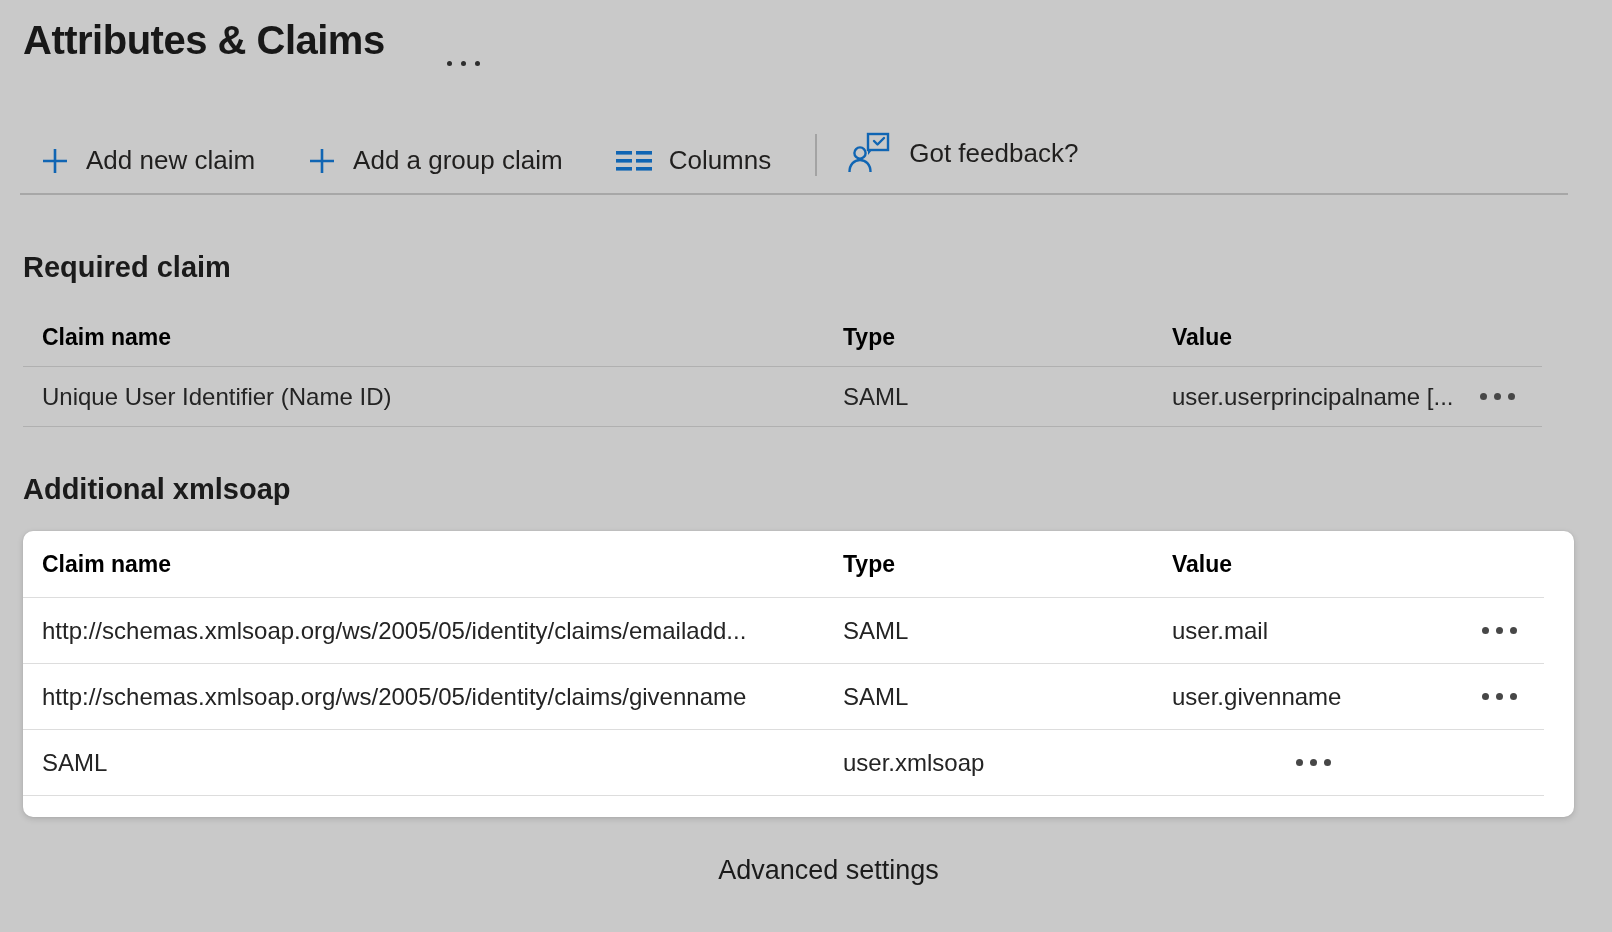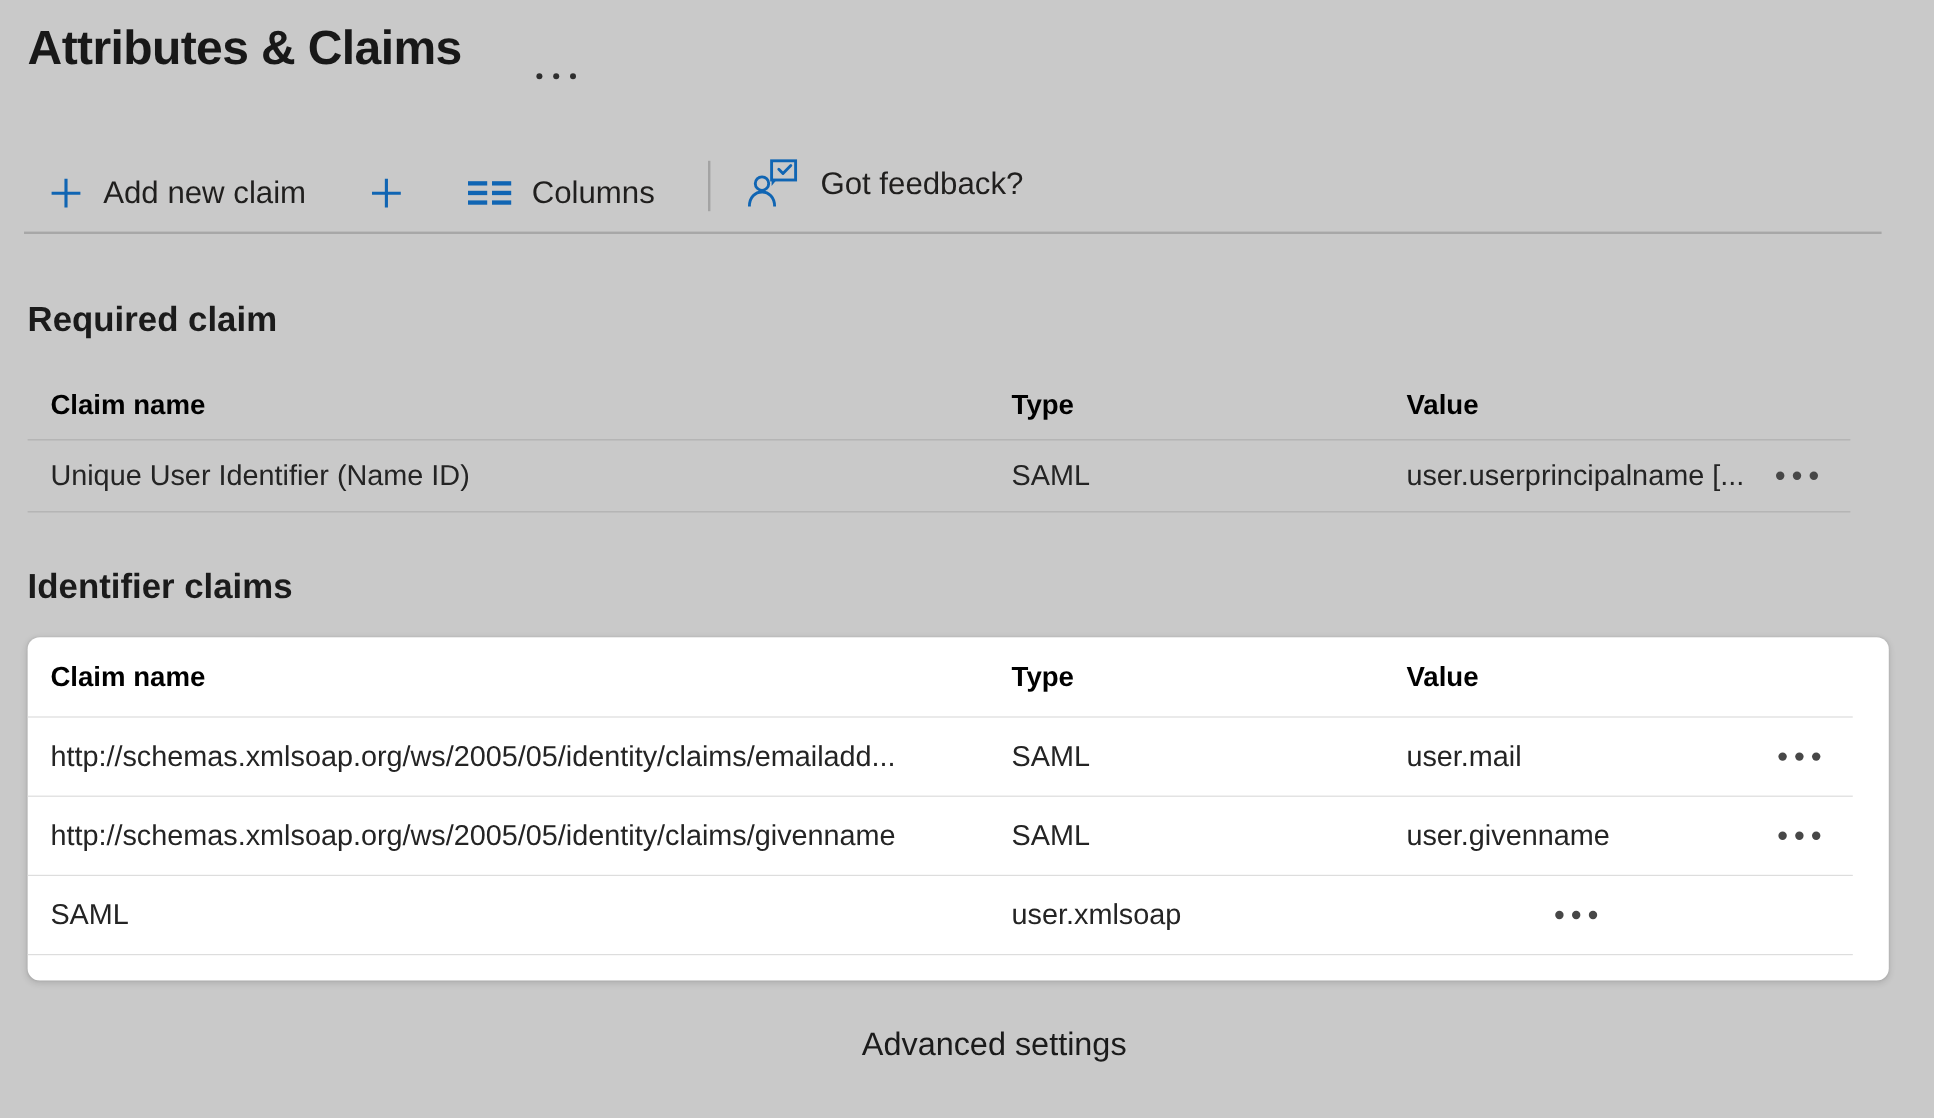--- a/index.html
+++ b/index.html
@@ -83,20 +83,21 @@
     <svg class="icon" width="30" height="30" viewBox="0 0 30 30">
       <path d="M15 3v24M3 15h24" stroke="#1065b3" stroke-width="2.6" fill="none"></path>
     </svg>
     <span class="tb-label">Add new claim</span>
   </div>
 
   <div class="tb-item">
     <svg class="icon" width="30" height="30" viewBox="0 0 30 30">
       <path d="M15 3v24M3 15h24" stroke="#1065b3" stroke-width="2.6" fill="none"></path>
     </svg>
+    <span class="tb-label">Add a group claim</span>
   </div>
 
   <div class="tb-item">
     <svg class="icon" width="38" height="30" viewBox="0 0 38 30">
       <g fill="#1065b3">
         <rect x="1" y="5" width="16" height="3.6"></rect>
           <rect x="1" y="13" width="16" height="3.6"></rect>
           <rect x="1" y="21" width="16" height="3.6"></rect>
         <rect x="21" y="5" width="16" height="3.6"></rect>
           <rect x="21" y="13" width="16" height="3.6"></rect>
@@ -138,21 +139,21 @@
     <div class="cell">SAML</div>
     <div class="cell">user.userprincipalname [...</div>
     <div class="dots-btn">
       <i></i>
         <i></i>
         <i></i>
     </div>
   </div>
 </div>
 
-<div class="section-heading h-additional">Identifier claims</div>
+<div class="section-heading h-additional">Additional xmlsoap</div>
 
 <div class="card">
 
   <div class="row-wrap">
     <div class="grid-row head">
       <div class="col-header">Claim name</div>
       <div class="col-header">Type</div>
       <div class="col-header">Value</div>
       <div></div>
     </div>

